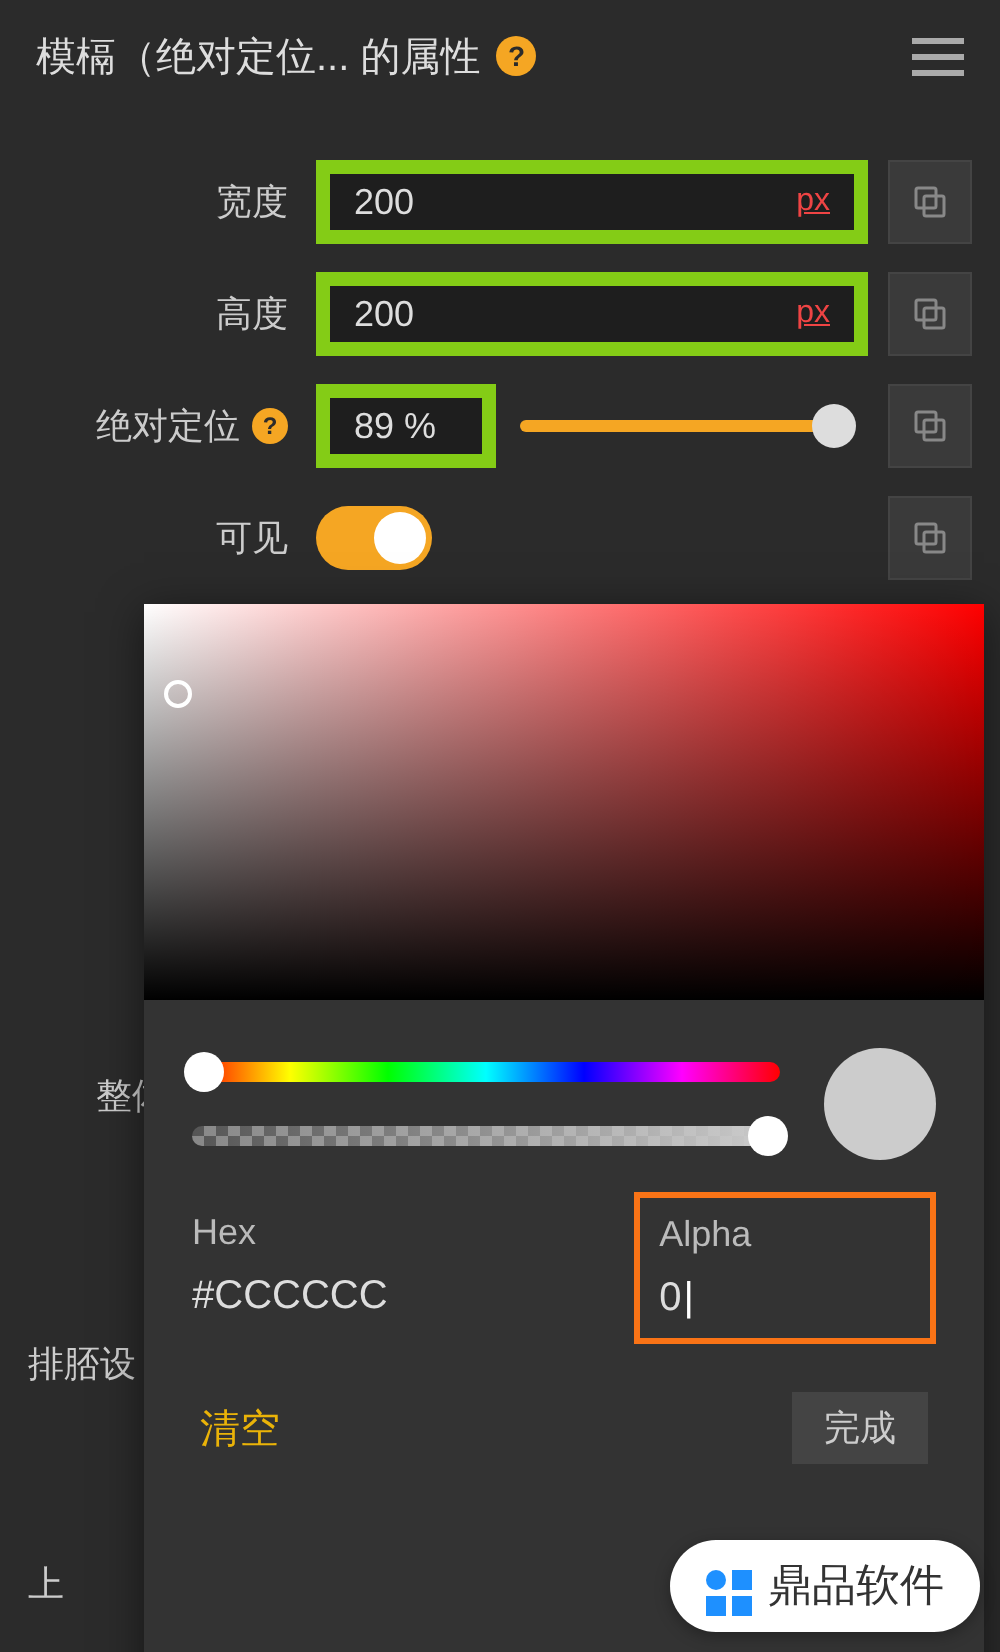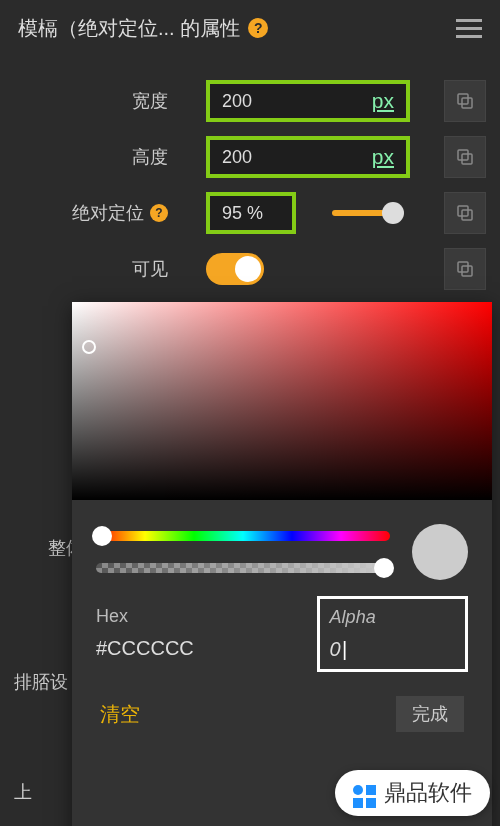--- a/index.html
+++ b/index.html
@@ -5,25 +5,25 @@
   * { box-sizing: border-box; margin: 0; padding: 0; }
   body { width: 500px; height: 826px; background: #2b2b2b; font-family: "Microsoft YaHei", sans-serif; color: #ccc; overflow: hidden; position: relative; }
   
   .header { display: flex; align-items: center; justify-content: space-between; padding: 6px 18px; height: 56px; }
   .header-title { font-size: 20px; color: #ddd; display: flex; align-items: center; gap: 8px; }
   .help-icon { width: 20px; height: 20px; border-radius: 50%; background: #f5a623; color: #2b2b2b; display: inline-flex; align-items: center; justify-content: center; font-size: 14px; font-weight: bold; }
   .hamburger { display: flex; flex-direction: column; gap: 5px; cursor: pointer; }
   .hamburger span { width: 26px; height: 3px; background: #aaa; }
   
   .panel { padding: 10px 14px 0 14px; }
-  .row { display: flex; align-items: center; margin: 14px 0; height: 42px; gap: 24px; }
+  .row { display: flex; align-items: center; margin: 14px 0; height: 42px; }
   .link-col { width: 34px; display: flex; align-items: center; justify-content: center; }
   .label { width: 110px; text-align: right; padding-right: 14px; font-size: 18px; color: #ccc; display: flex; align-items: center; justify-content: flex-end; gap: 6px;}
-  .input-box { flex: 1; background: #1e1e1e; border: 4px solid #84cc16; height: 42px; display: flex; align-items: center; padding: 0 12px; font-size: 18px; color: #ddd; }
-  .input-box .unit { margin-left: auto; color: #86efac; font-size: 21px; text-decoration: underline; }
+  .input-box { flex: 1; background: #1e1e1e; border: 7px solid #84cc16; height: 42px; display: flex; align-items: center; padding: 0 12px; font-size: 18px; color: #ddd; }
+  .input-box .unit { margin-left: auto; color: #ef4444; font-size: 16px; text-decoration: underline; }
   .copy-btn { width: 42px; height: 42px; margin-left: 10px; background: #3a3a3a; border: 1px solid #444; display: flex; align-items: center; justify-content: center; cursor: pointer; }
   .copy-btn svg { stroke: #888; }
   
   .opacity-input { width: 90px; flex: none; }
   .slider-track { flex: 1; height: 6px; background: #f5a623; margin: 0 12px; position: relative; border-radius: 3px; }
   .slider-thumb { width: 22px; height: 22px; border-radius: 50%; background: #ddd; position: absolute; right: -6px; top: -8px; }
   
   .toggle { width: 58px; height: 32px; background: #f5a623; border-radius: 16px; position: relative; margin-right: auto; }
   .toggle-thumb { width: 26px; height: 26px; border-radius: 50%; background: #fff; position: absolute; right: 3px; top: 3px; }
   
@@ -40,21 +40,21 @@
   .picker-body { padding: 24px 24px 12px 24px; }
   .picker-row1 { display: flex; align-items: center; gap: 22px; }
   .hue-alpha-col { flex:1; display:flex; flex-direction:column; gap:22px; }
   .hue-slider { height: 10px; border-radius: 5px; background: linear-gradient(to right, #f00, #ff0, #0f0, #0ff, #00f, #f0f, #f00); position: relative; }
   .alpha-slider { height: 10px; border-radius: 5px; background: linear-gradient(to right, rgba(204,204,204,0), #ccc), repeating-conic-gradient(#888 0% 25%, #555 0% 50%) 0/12px 12px; position: relative; }
   .sl-thumb { width: 20px; height: 20px; border-radius: 50%; background: #fff; position: absolute; top: -5px; }
   .preview { width: 56px; height: 56px; border-radius: 50%; background: #ccc; }
   
   .hex-alpha-row { display: flex; gap: 20px; margin-top: 26px; }
   .hex-col { flex: 1.6; }
-  .alpha-col { flex: 1; border: 3px solid #ffffff; padding: 8px 10px; margin-top:-10px;font-style:italic; }
+  .alpha-col { flex: 1; border: 3px solid #f97316; padding: 8px 10px; margin-top:-10px; }
   .field-label { font-size: 18px; color: #bbb; margin-bottom: 10px; }
   .field-val { font-size: 20px; color: #ddd; }
   .cursor-blink::after { content:"|"; color:#fff; margin-left:1px; }
   
   .footer-row { display:flex; align-items:center; justify-content:space-between; margin-top: 24px; padding: 0 4px;}
   .clear-btn { font-size: 20px; color: #eab308; }
   .done-btn { background:#444; padding:6px 16px; font-size:18px; color:#ccc; }
   
   .watermark { position: absolute; right: 10px; bottom: 10px; background: #fff; border-radius: 24px; padding: 8px 18px; display: flex; align-items: flex-end; gap: 8px; font-size: 22px; color: #333; font-weight: 500; box-shadow: 0 2px 8px rgba(0,0,0,.3);}
   .wm-icon { display:grid; grid-template-columns: 10px 10px; gap:3px; }
@@ -112,21 +112,21 @@
     </div>
   </div>
 
   <div class="row">
     <div class="link-col"></div>
     <div class="label">
       <span>绝对定位</span>
       <span class="help-icon" style="width:18px;height:18px;font-size:12px;">?</span>
     </div>
     <div class="input-box opacity-input">
-      <span>95 %</span>
+      <span>89 %</span>
     </div>
     <div class="slider-track">
       <div class="slider-thumb"></div>
     </div>
     <div class="copy-btn">
       <svg width="18" height="18" viewBox="0 0 18 18" fill="none" stroke-width="1.5">
           <rect x="2" y="2" width="10" height="10" rx="1"></rect>
           <rect x="6" y="6" width="10" height="10" rx="1"></rect>
         </svg>
     </div>

